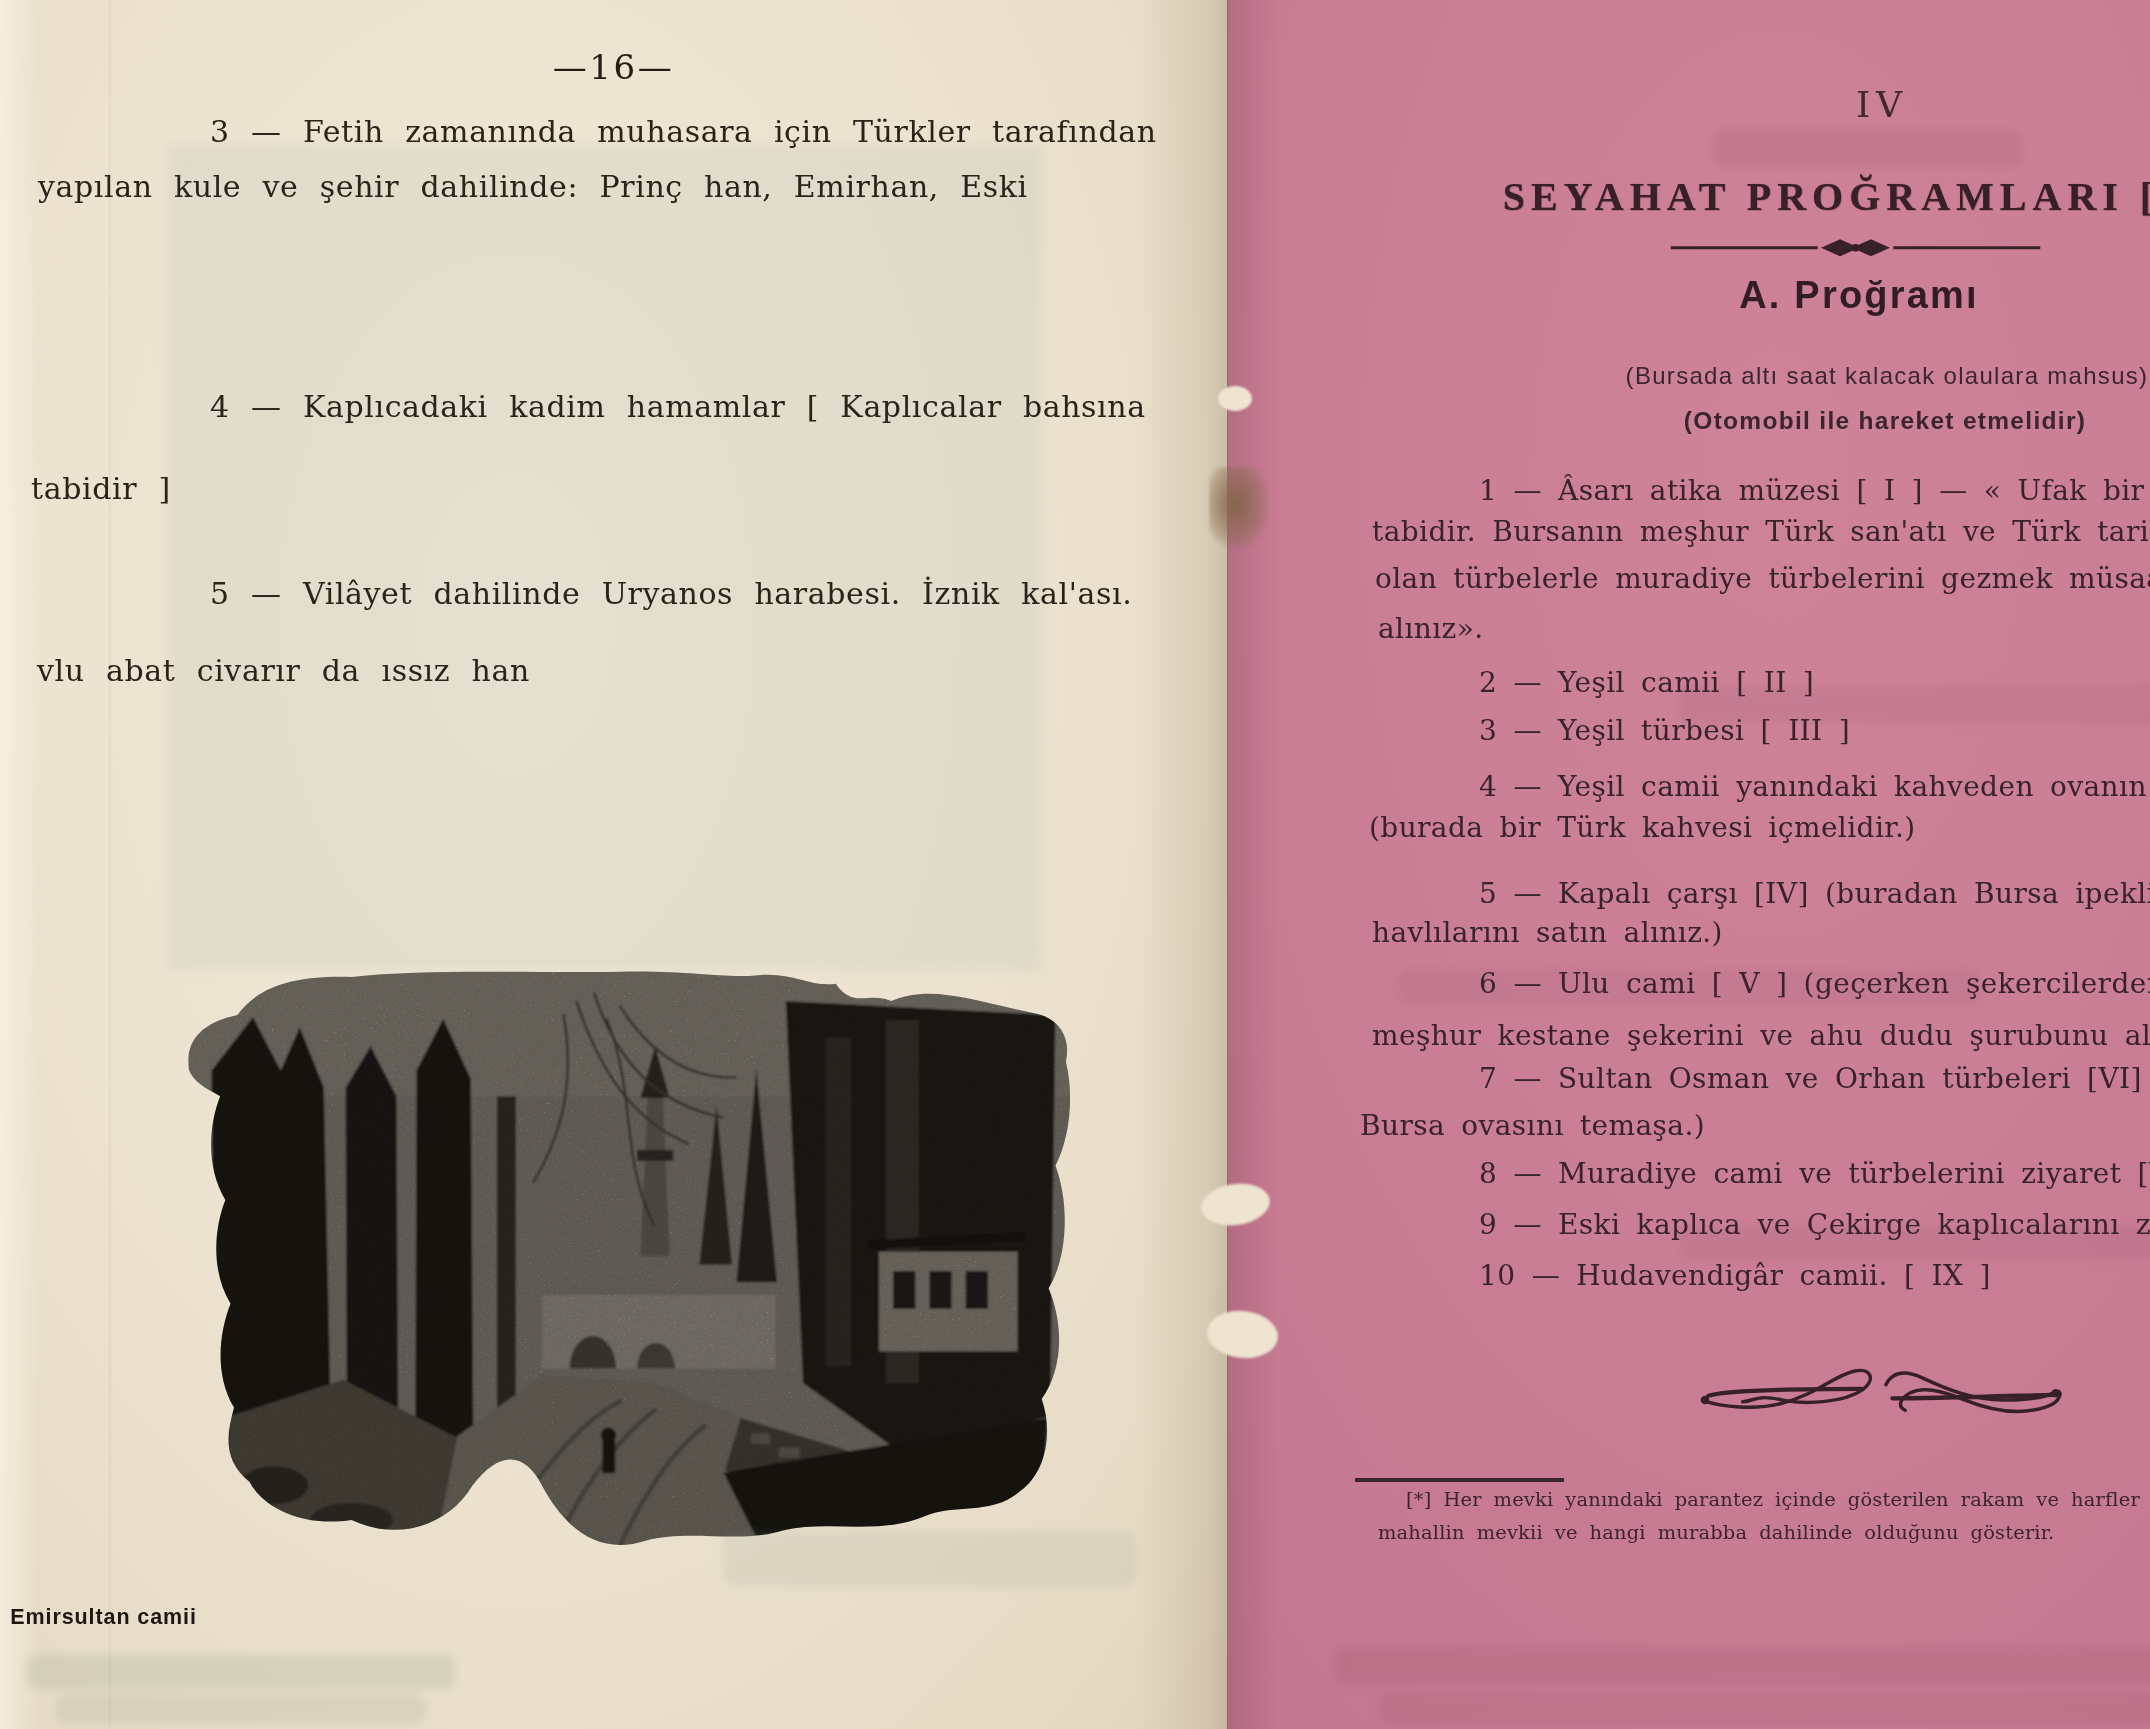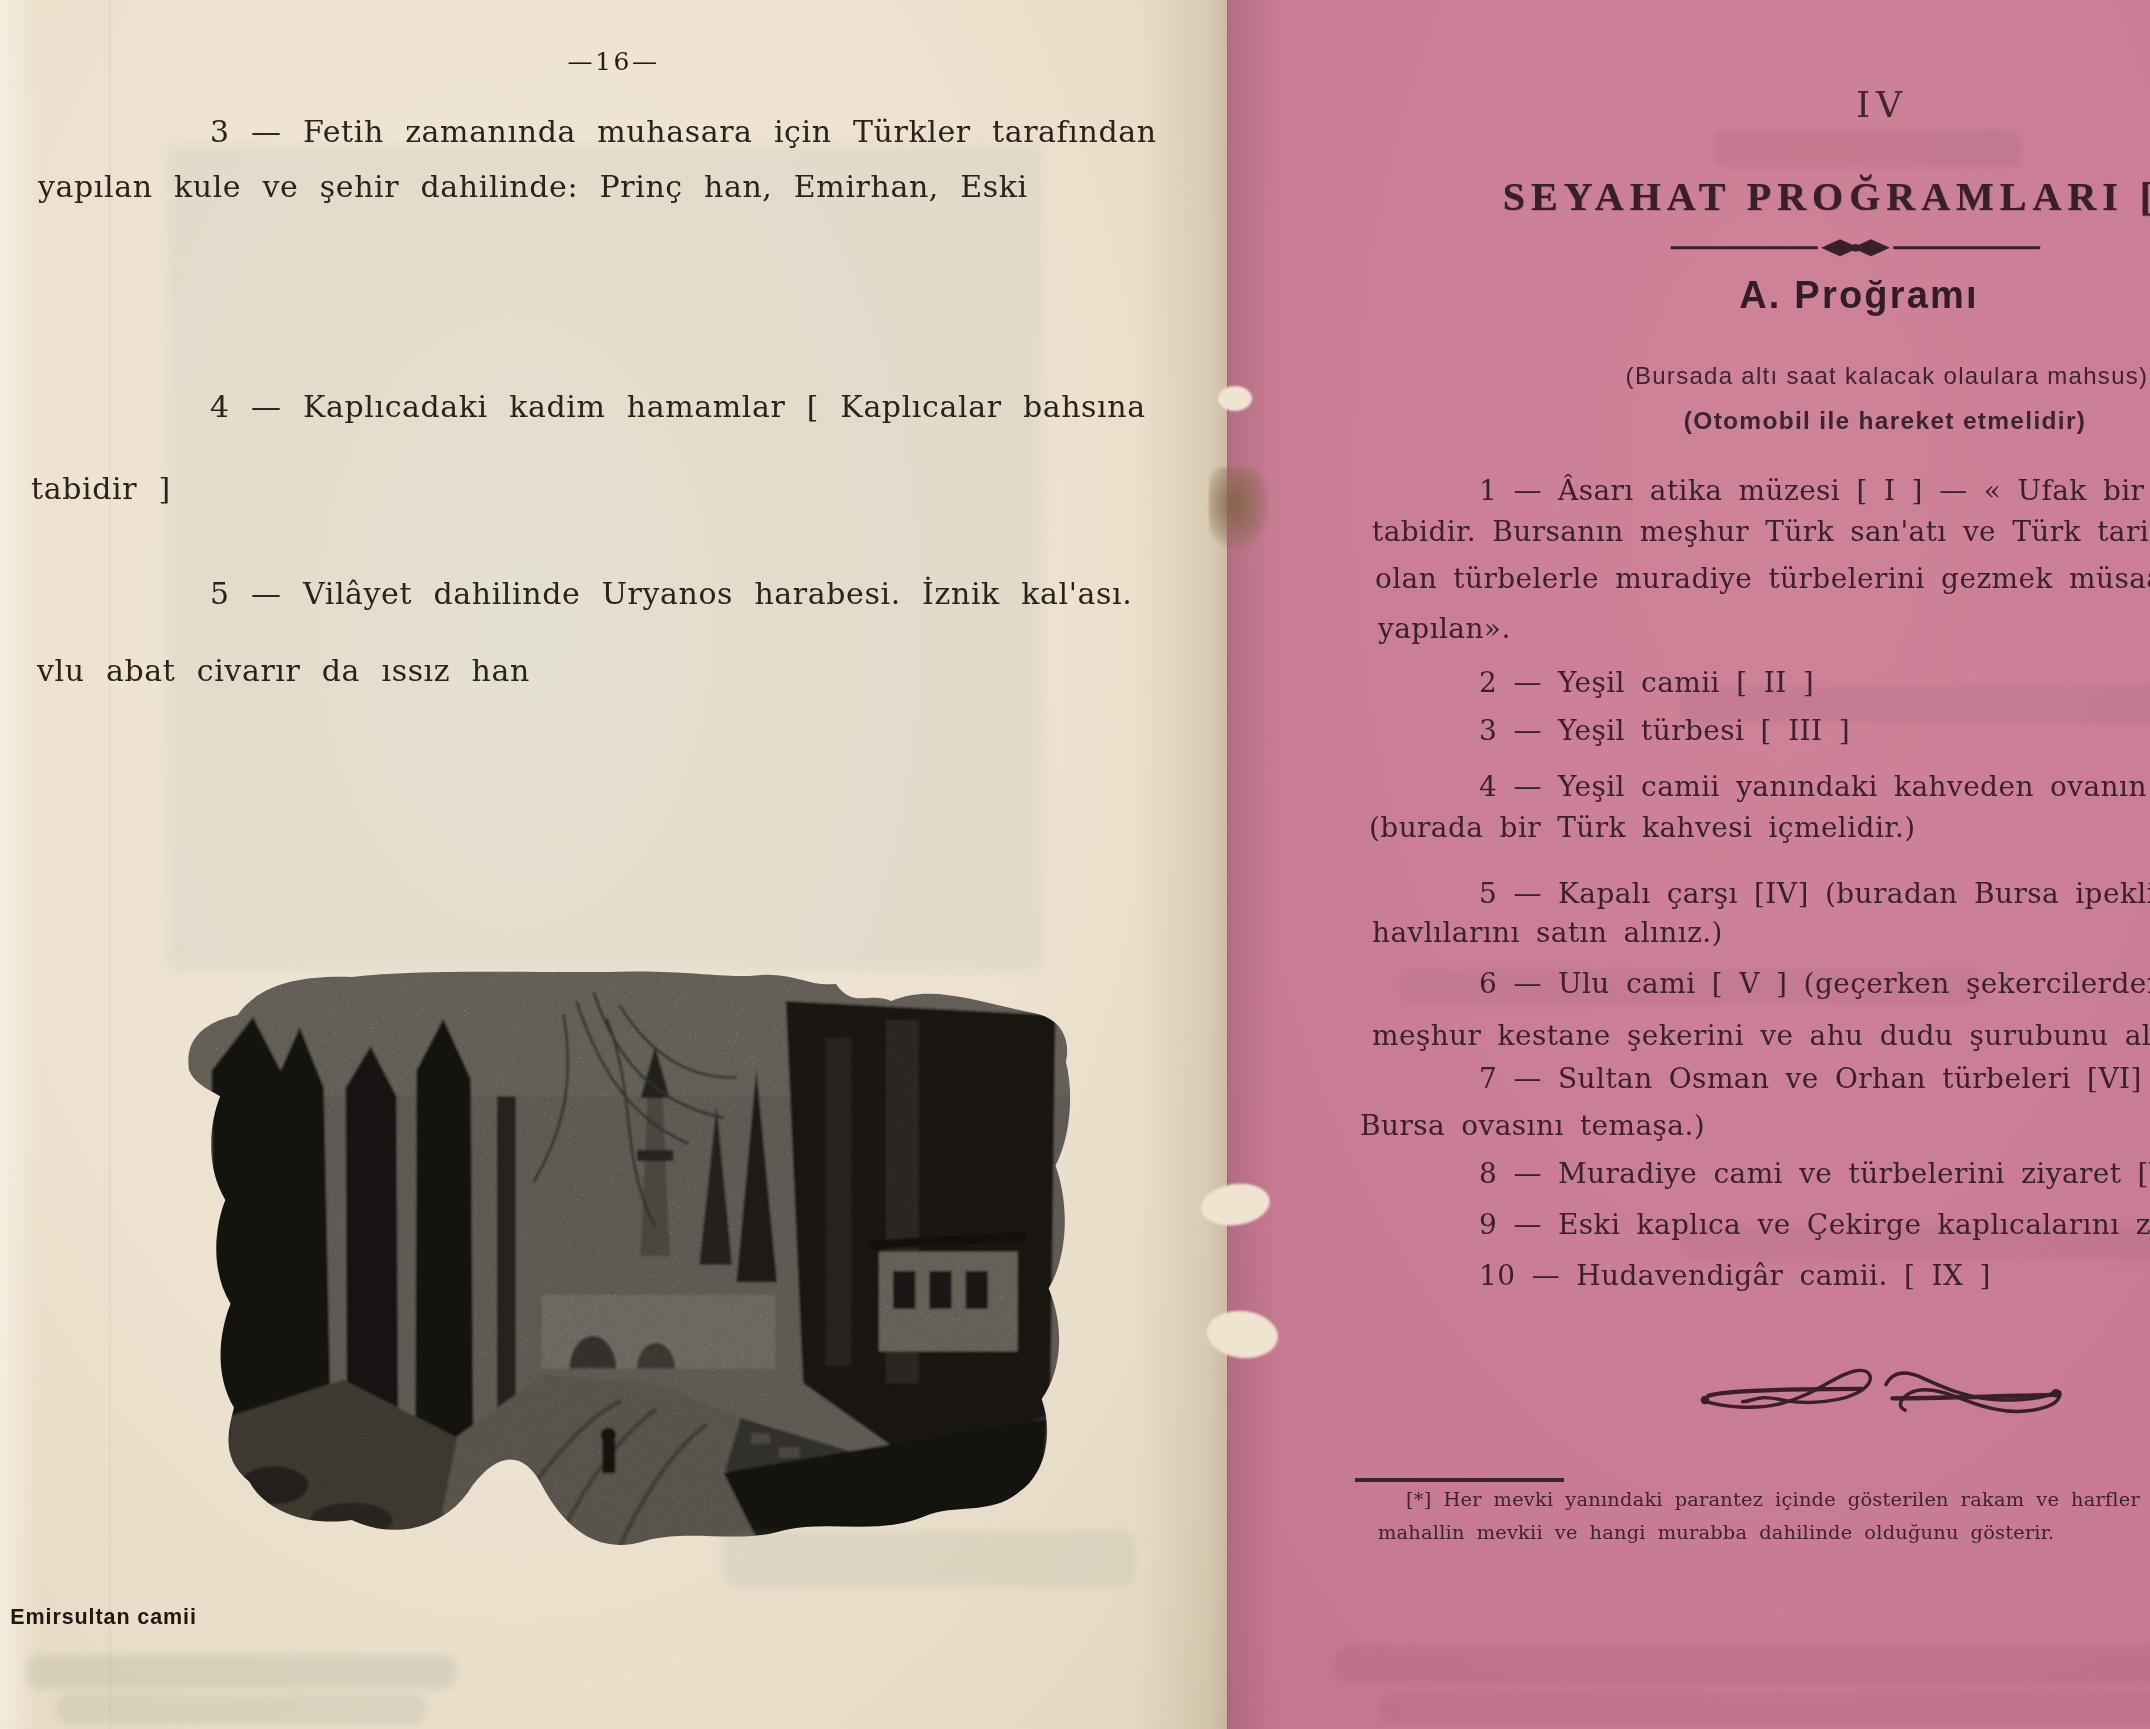--- a/index.html
+++ b/index.html
@@ -22,21 +22,21 @@
   .left-edge-light{position:absolute;top:0;left:0;width:39px;height:1730px;
     background:linear-gradient(90deg, rgba(255,250,238,.55), rgba(255,250,238,0));}
   .crease{position:absolute;top:0;left:108px;width:4.3px;height:1730px;
     background:linear-gradient(90deg, rgba(0,0,0,0), rgba(60,45,25,.05), rgba(0,0,0,0));}
 
   
   .tl{position:absolute;white-space:nowrap;}
 
   
   .lp-body{font-size:30px;color:#2b2219;word-spacing:11.2px;letter-spacing:0.6px;}
-  .lp-pageno{font-size:25px;color:#241c14;letter-spacing:2.6px;text-align:center;left:0;right:0;}
+  .lp-pageno{font-size:34px;color:#241c14;letter-spacing:2.6px;text-align:center;left:0;right:0;}
   .lp-caption{font-family:"Liberation Sans","DejaVu Sans",sans-serif;font-weight:700;
     font-size:21.5px;color:#1d1812;letter-spacing:0.9px;left:0;right:0;
     transform:translateX(10.3px);}
 
   
   .rp-body{font-size:28px;color:#38222c;word-spacing:6.9px;letter-spacing:0.4px;}
   .rp-roman{font-size:36px;color:#42272f;letter-spacing:6px;text-align:center;left:0;right:0;
     transform:translateX(43px);}
   .rp-title{font-family:"Liberation Serif","DejaVu Serif",serif;font-weight:700;font-size:40px;
     color:#372028;letter-spacing:6px;text-align:center;left:0;right:0;transform:translateX(14.6px);
@@ -202,21 +202,21 @@
     </svg>
 
     <div class="tl rp-subtitle" style="top:274px">A. Proğramı</div>
 
     <div class="tl rp-note" style="top:362px;transform:translateX(48px)">(Bursada altı saat kalacak olaulara mahsus)</div>
     <div class="tl rp-note rp-note2" style="top:407px;transform:translateX(46px)">(Otomobil ile hareket etmelidir)</div>
 
     <div class="tl rp-body" style="left:252px;top:474px">1 — Âsarı atika müzesi [ I ] — « Ufak bir duhuliyeye</div>
     <div class="tl rp-body" style="left:145px;top:515px">tabidir. Bursanın meşhur Türk san'atı ve Türk tarihini havi</div>
     <div class="tl rp-body" style="left:148px;top:562px">olan türbelerle muradiye türbelerini gezmek müsaadesi buradan</div>
-    <div class="tl rp-body" style="left:151px;top:612px">yapılan».</div>
+    <div class="tl rp-body" style="left:151px;top:612px">alınız».</div>
 
     <div class="tl rp-body" style="left:252px;top:666px">2 — Yeşil camii [ II ]</div>
     <div class="tl rp-body" style="left:252px;top:714px">3 — Yeşil türbesi [ III ]</div>
 
     <div class="tl rp-body" style="left:252px;top:770px">4 — Yeşil camii yanındaki kahveden ovanın temaşası</div>
     <div class="tl rp-body" style="left:142px;top:811px">(burada bir Türk kahvesi içmelidir.)</div>
 
     <div class="tl rp-body" style="left:252px;top:877px">5 — Kapalı çarşı [IV] (buradan Bursa ipeklilerini ve</div>
     <div class="tl rp-body" style="left:145px;top:916px">havlılarını satın alınız.)</div>
 

